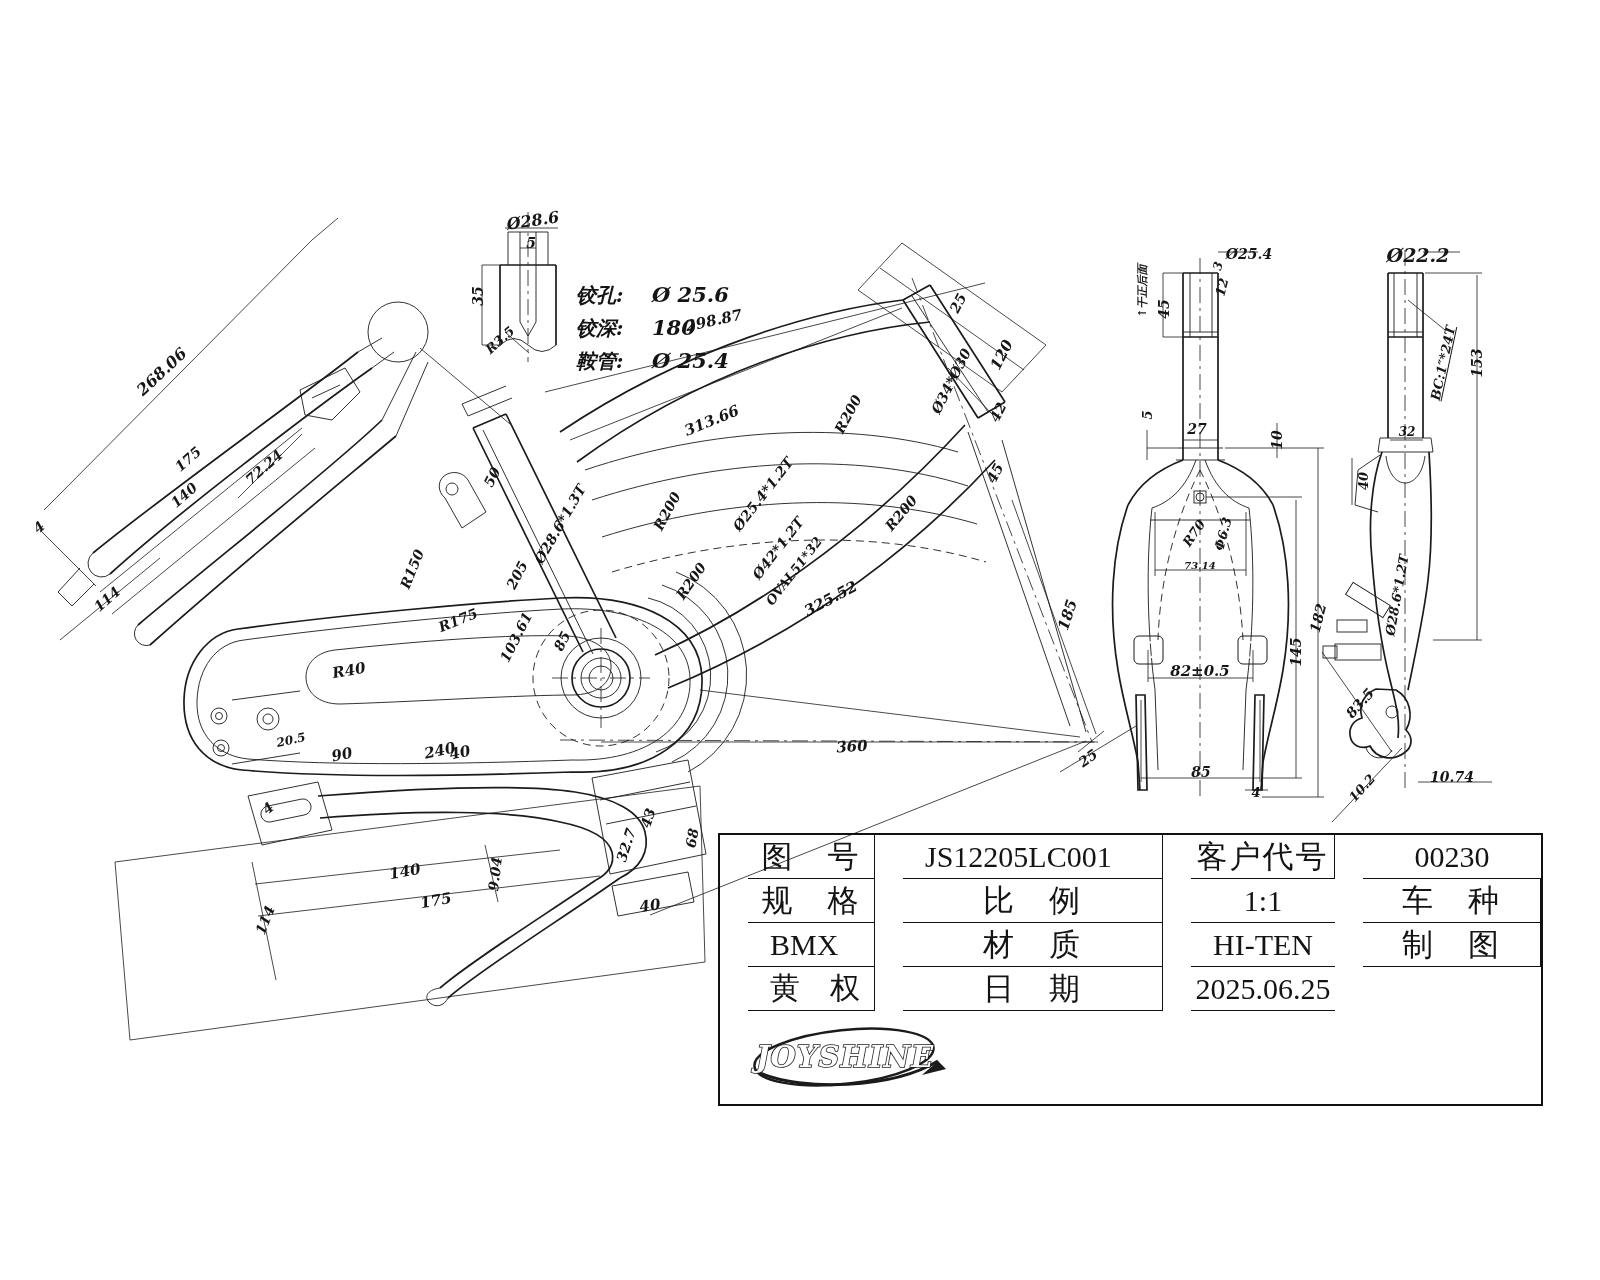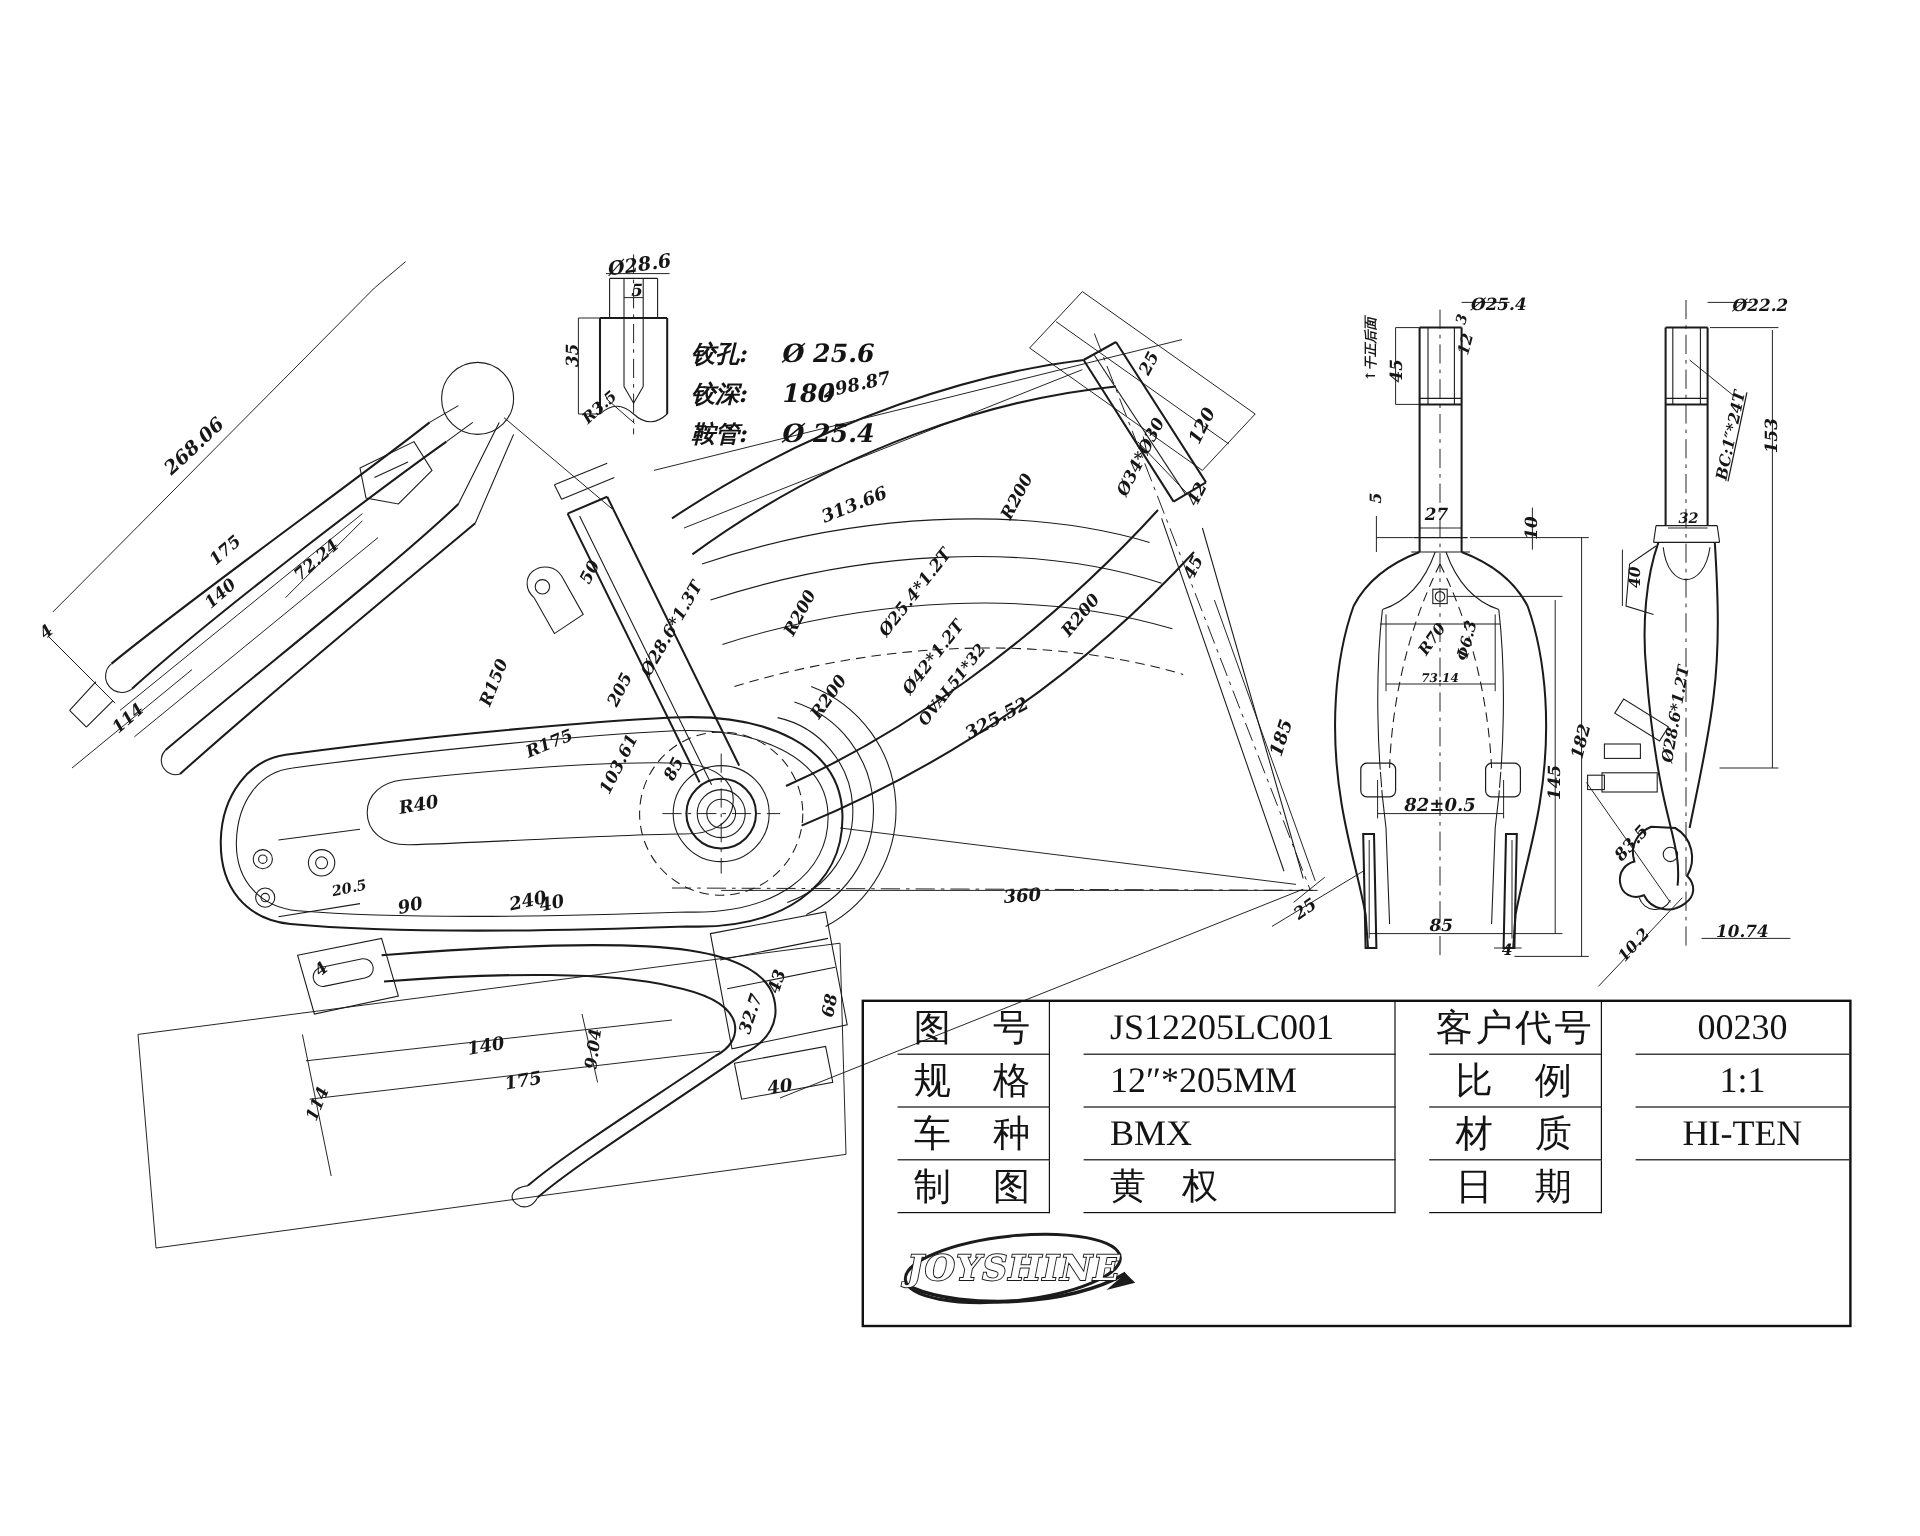--- a/index.html
+++ b/index.html
@@ -265,51 +265,51 @@
       <div class="ann" style="left: 1197px; top: 429px; font-size: 14px; transform: translate(-50%, -50%) rotate(0deg);">27</div>
       <div class="ann" style="left: 1277px; top: 440px; font-size: 14px; transform: translate(-50%, -50%) rotate(-90deg);">10</div>
       <div class="ann" style="left: 1194px; top: 533px; font-size: 13px; transform: translate(-50%, -50%) rotate(-55deg);">R70</div>
       <div class="ann" style="left: 1223px; top: 534px; font-size: 13px; transform: translate(-50%, -50%) rotate(-75deg);">Φ6.3</div>
       <div class="ann" style="left: 1200px; top: 566px; font-size: 10px; transform: translate(-50%, -50%) rotate(0deg);">73.14</div>
       <div class="ann" style="left: 1200px; top: 671px; font-size: 15px; transform: translate(-50%, -50%) rotate(0deg);">82±0.5</div>
       <div class="ann" style="left: 1296px; top: 652px; font-size: 14px; transform: translate(-50%, -50%) rotate(-90deg);">145</div>
       <div class="ann" style="left: 1318px; top: 618px; font-size: 14px; transform: translate(-50%, -50%) rotate(-76deg);">182</div>
       <div class="ann" style="left: 1201px; top: 772px; font-size: 14px; transform: translate(-50%, -50%) rotate(0deg);">85</div>
       <div class="ann" style="left: 1256px; top: 792px; font-size: 13px; transform: translate(-50%, -50%) rotate(0deg);">4</div>
-      <div class="ann" style="left: 1467px; top: 255px; font-size: 14px; transform: translate(-50%, -50%) rotate(0deg);">Ø22.2</div>
+      <div class="ann" style="left: 1418px; top: 255px; font-size: 19px; transform: translate(-50%, -50%) rotate(0deg);">Ø22.2</div>
       <div class="ann" style="left: 1477px; top: 363px; font-size: 14px; transform: translate(-50%, -50%) rotate(-90deg);">153</div>
       <div class="ann" style="left: 1443px; top: 363px; font-size: 13px; transform: translate(-50%, -50%) rotate(-78deg); text-decoration: underline;">BC:1″*24T</div>
       <div class="ann" style="left: 1407px; top: 432px; font-size: 12px; transform: translate(-50%, -50%) rotate(0deg);">32</div>
       <div class="ann" style="left: 1363px; top: 481px; font-size: 13px; transform: translate(-50%, -50%) rotate(-90deg);">40</div>
       <div class="ann" style="left: 1397px; top: 595px; font-size: 13px; transform: translate(-50%, -50%) rotate(-80deg);">Ø28.6*1.2T</div>
       <div class="ann" style="left: 1360px; top: 703px; font-size: 14px; transform: translate(-50%, -50%) rotate(-48deg);">83.5</div>
       <div class="ann" style="left: 1362px; top: 788px; font-size: 13px; transform: translate(-50%, -50%) rotate(-48deg);">10.2</div>
       <div class="ann" style="left: 1452px; top: 777px; font-size: 14px; transform: translate(-50%, -50%) rotate(0deg);">10.74</div>
     </div>
 
 <div class="tblock">
   <div class="tgrid">
     <div class="tcell tlabel">图　号</div>
     <div class="tcell tvalue1">JS12205LC001</div>
     <div class="tcell tlabel">客户代号</div>
     <div class="tcell tvalue2 last">00230</div>
 
     <div class="tcell tlabel">规　格</div>
-    <div class="tcell tvalue1">12″*205MM</div>
     <div class="tcell tlabel">比　例</div>
     <div class="tcell tvalue2 last">1:1</div>
 
     <div class="tcell tlabel">车　种</div>
     <div class="tcell tvalue1">BMX</div>
     <div class="tcell tlabel">材　质</div>
     <div class="tcell tvalue2 last">HI-TEN</div>
 
     <div class="tcell tlabel">制　图</div>
     <div class="tcell tvalue1">黄　权</div>
     <div class="tcell tlabel">日　期</div>
+    <div class="tcell tvalue2 last">2025.06.25</div>
   </div>
 
   <div class="company">
     <div class="logo">
       <svg width="215" height="72" viewBox="0 0 215 72">
         <ellipse cx="102" cy="34" rx="90" ry="27" transform="rotate(-6 102 34)" style="fill:none;stroke:#1b1b1b;stroke-width:2.5"></ellipse>
         <path d="M18,50 C60,68 150,66 196,38" style="fill:none;stroke:#1b1b1b;stroke-width:3"></path>
         <path d="M196,38 L180,52 L204,46 Z" style="fill:#1b1b1b;stroke:none"></path>
         <text x="103" y="44" text-anchor="middle" style="font-family:'DejaVu Serif',serif;font-style:italic;font-weight:700;font-size:29px;
                      fill:#ffffff;stroke:#1b1b1b;stroke-width:1.6;paint-order:stroke;letter-spacing:1px">JOYSHINE</text>

